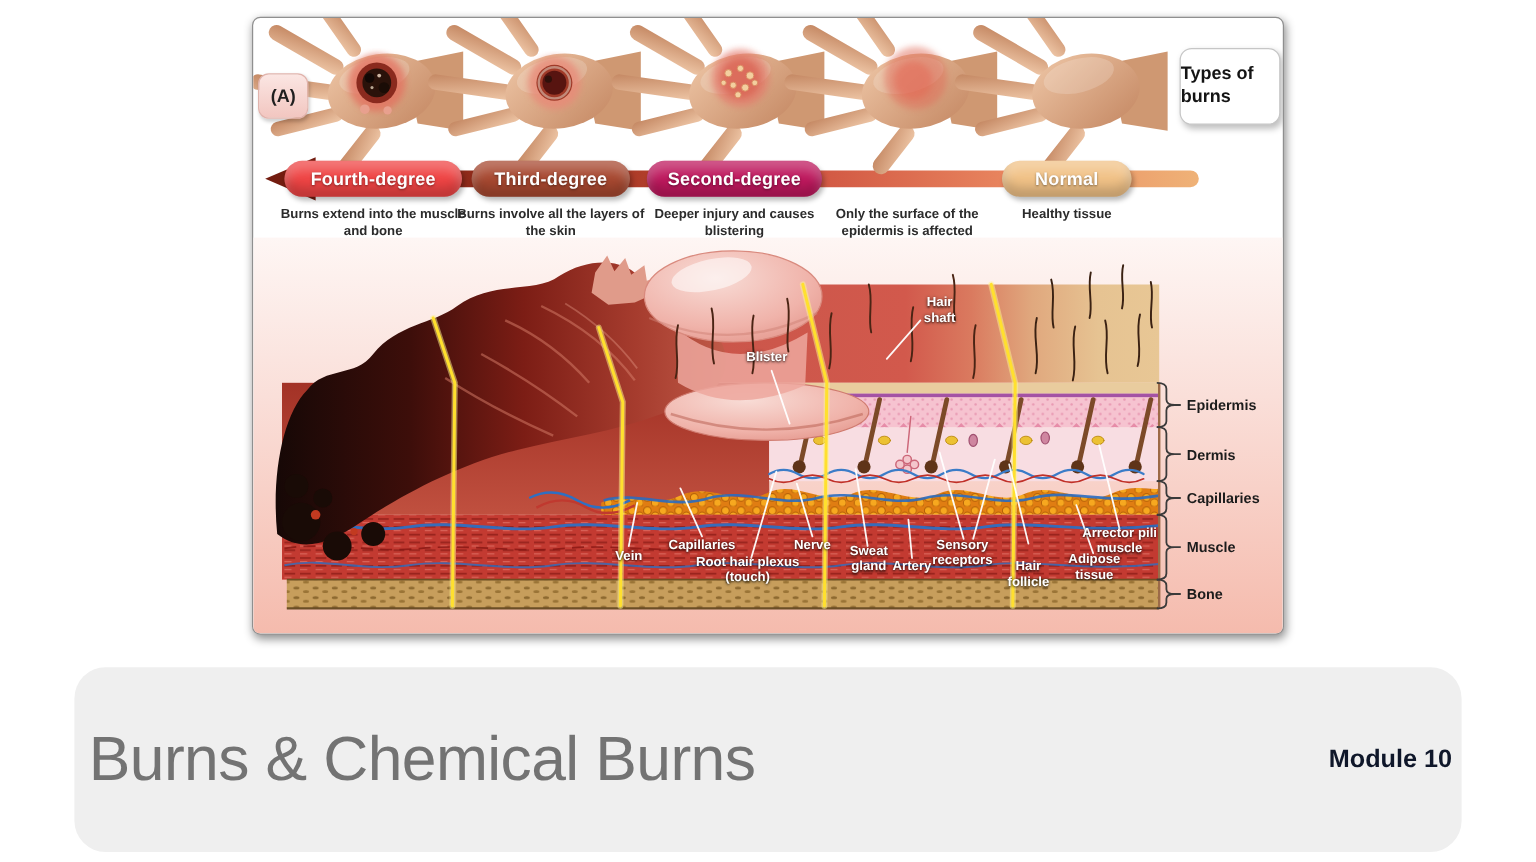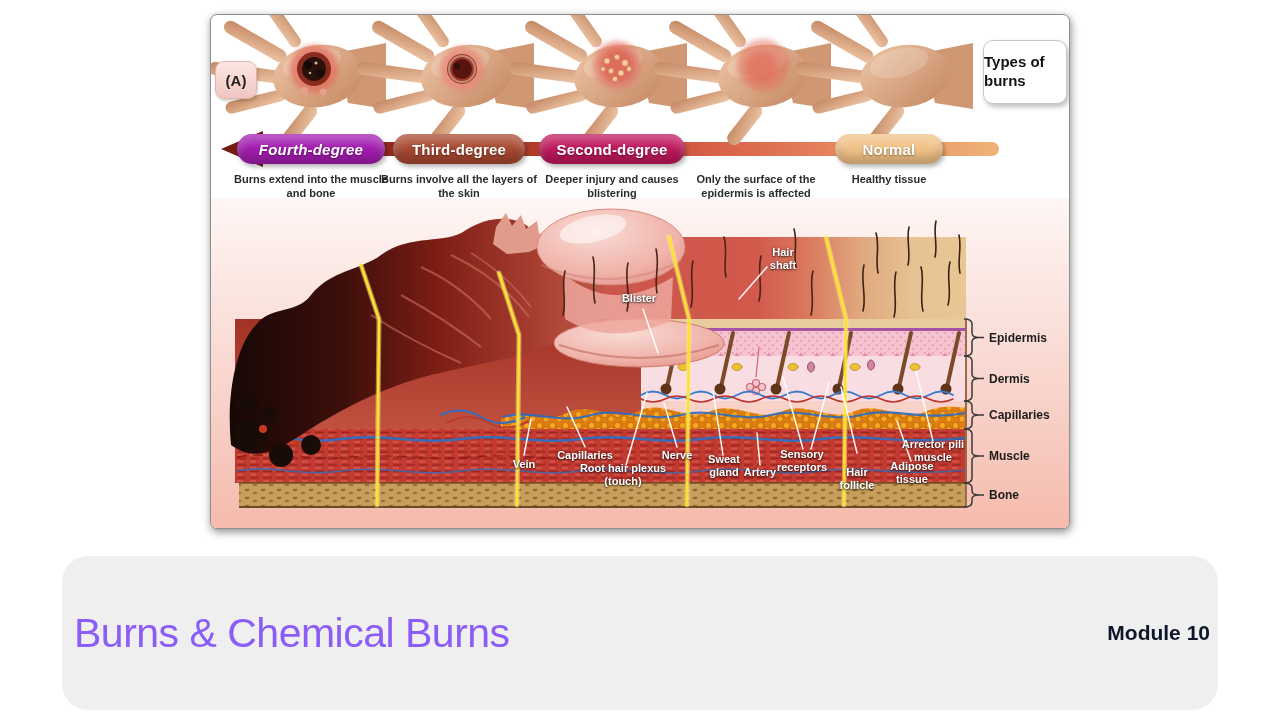--- a/index.html
+++ b/index.html
@@ -43,21 +43,21 @@
   .lp-adipose{left:701px;top:458px;width:52px}
   .lp-arrector{left:722px;top:436px;width:80px}
 
   
   .llbl{position:absolute;font-size:12px;font-weight:bold;color:#1c1c1c;white-space:nowrap}
   .ly0{left:778px;top:316px}.ly1{left:778px;top:357px}.ly2{left:778px;top:393px}.ly3{left:778px;top:434px}.ly4{left:778px;top:473px}
 
   
   .panel{position:absolute;left:62px;top:556px;width:1156px;height:154px;background:#efefef;border-radius:26px;
          display:flex;align-items:center;justify-content:space-between;padding:0 8px 0 12px;box-sizing:border-box}
-  .title{font-size:41px;color:#8b5cf6;letter-spacing:-.5px}
+  .title{font-size:52px;color:#737373;letter-spacing:-.5px}
   .module{font-size:21px;font-weight:bold;color:#0f172a}
 </style>
 </head>
 <body>
 
 <div class="card">
 
   <svg class="fig" width="858" height="513" viewBox="0 0 858 513">
     <defs>
       <linearGradient id="gSkin" x1="0" y1="0" x2="1" y2="1">
@@ -352,21 +352,21 @@
         <path d="M753,386 Q761,386 761,391 L761,396 Q761,400 768,400 Q761,400 761,404 L761,409 Q761,414 753,414 M768,400 L773,400"></path>
         <path d="M753,414 Q761,414 761,419 L761,437 Q761,441 768,441 Q761,441 761,445 L761,463 Q761,468 753,468 M768,441 L773,441"></path>
         <path d="M753,468 Q761,468 761,473 L761,476 Q761,480 768,480 Q761,480 761,484 L761,487 Q761,492 753,492 M768,480 L773,480"></path>
       </g>
     </g>
   </svg>
 
   <div class="badgeA">(A)</div>
   <div class="typesBox">Types of burns</div>
 
-  <div class="pill p0" style="background: #a21caf; font-style: italic;">Fourth-degree</div>
+  <div class="pill p0" style="background: #ef4444;">Fourth-degree</div>
   <div class="pill p1" style="background: rgb(167, 72, 48);">Third-degree</div>
   <div class="pill p2" style="background: #be185d;">Second-degree</div>
   <div class="pill p4" style="background: rgb(241, 194, 135);">Normal</div>
 
   <div class="desc d0">Burns extend into the muscle and bone</div>
   <div class="desc d1">Burns involve all the layers of the skin</div>
   <div class="desc d2">Deeper injury and causes blistering</div>
   <div class="desc d3">Only the surface of the epidermis is affected</div>
   <div class="desc d4">Healthy tissue</div>
 

